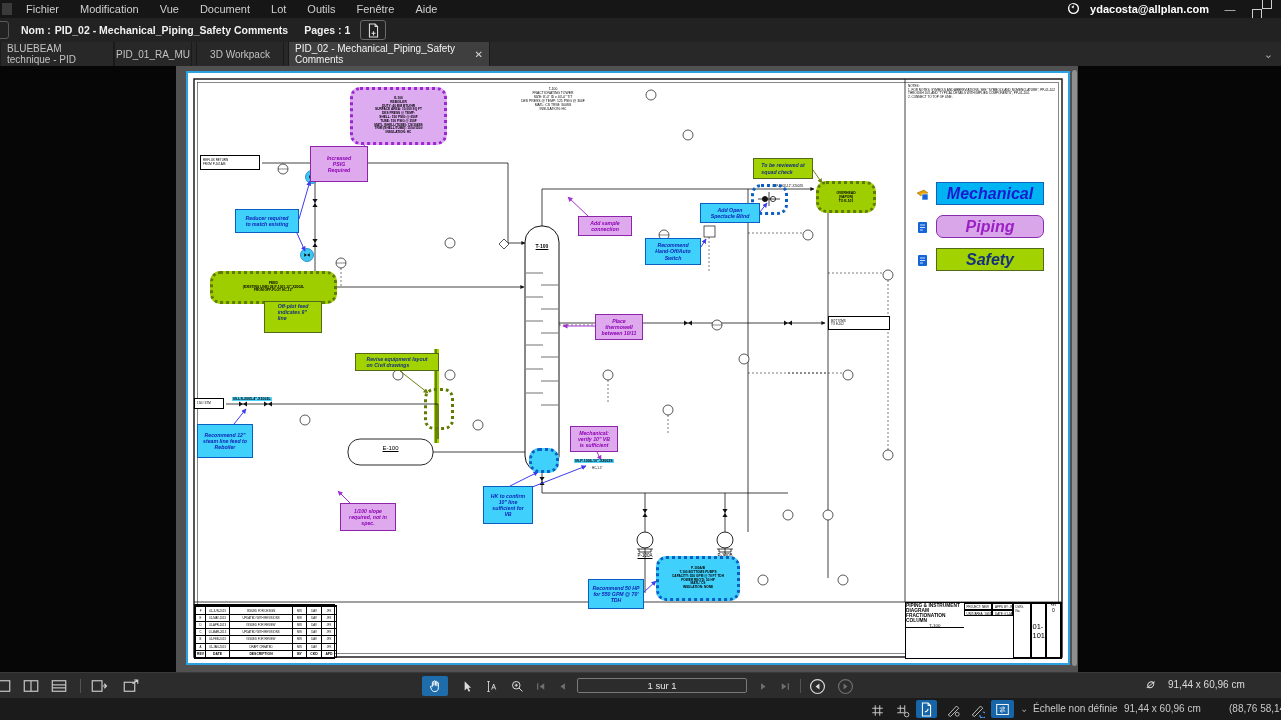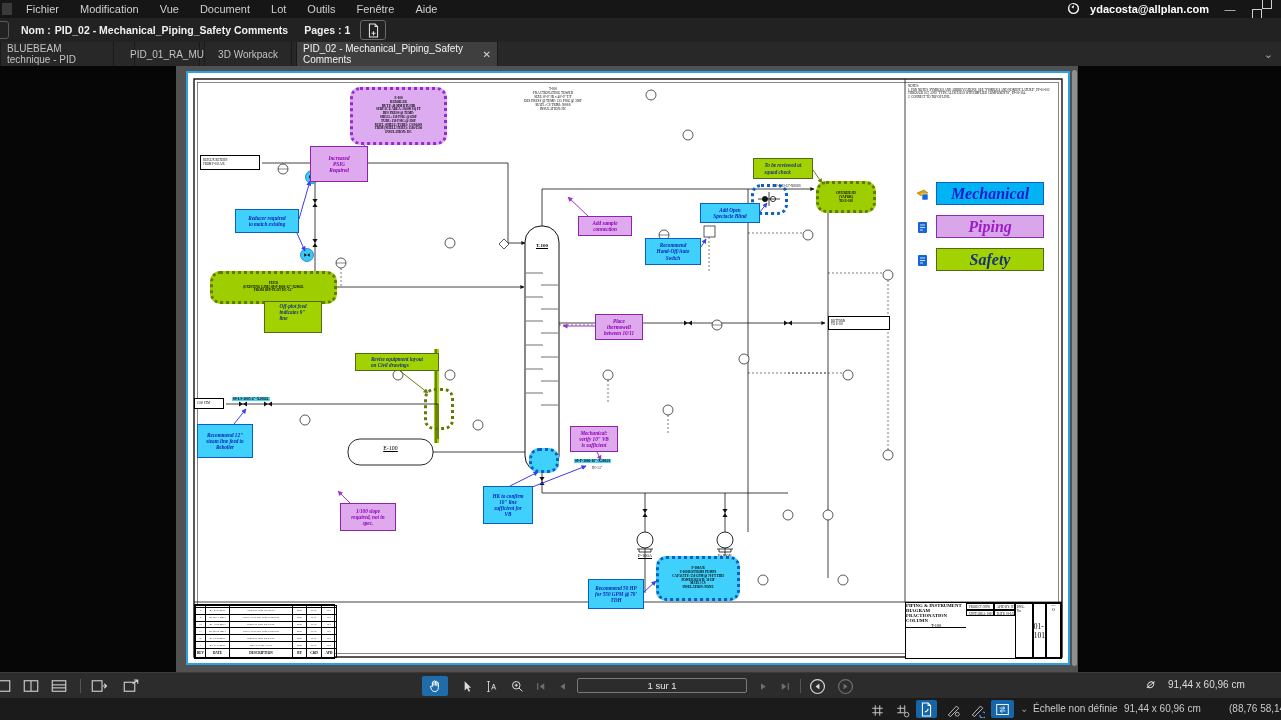--- a/index.html
+++ b/index.html
@@ -27,21 +27,21 @@
   .tab { display:flex; align-items:center; justify-content:center; gap:9px; font-size:10px; color:#c3c3c3; border-right:1px solid #1a1a1a; border-left:1px solid #1a1a1a; padding:0 6px; }
   .tab.active { background:#3f3f3f; color:#f2f2f2; }
   .tab-close { font-size:10px; color:#d8d8d8; }
   .tab-overflow { margin-left:auto; color:#aaa; font-size:11px; padding:0 8px; display:flex; align-items:center; }
 
   
   .viewport { top:66px; height:606px; background:#060606; }
   .canvas { position:absolute; left:176px; top:0; width:902px; height:606px; background:#515151; }
   .vscroll { position:absolute; right:1px; top:4px; width:5px; height:596px; background:#8f8f8f; border-radius:3px; }
   .pagewrap { position:absolute; left:10px; top:5px; width:884px; height:594px; background:#fff; border:2px solid #2aa2e2; }
-  .page { position:absolute; inset:0;font-family:Liberation Serif, serif; }
+  .page { position:absolute; inset:0; }
   .draw { position:absolute; left:0; top:0; width:880px; height:590px; }
 
   .t { position:absolute; white-space:pre-line; color:#000; line-height:1.2; }
   .ctr { text-align:center; }
   .u { text-decoration:underline; }
 
   .co { position:absolute; border:1px solid; font-style:italic; font-weight:bold; font-size:5.2px;
         line-height:1.18; text-align:center; white-space:pre-line; display:flex; align-items:center; justify-content:center; padding:1px; }
   .co.mech  { background:#3fd0fb; border-color:#0a5fc4; color:#101fb4; }
   .co.pip   { background:#dfa9ee; border-color:#8e24aa; color:#8d00b4; }
@@ -55,21 +55,21 @@
 
   .hl { position:absolute; background:#4fd2f8; font-size:3.6px; font-weight:bold; color:#000; padding:0 1px; white-space:nowrap; }
   .abox { position:absolute; border:1px solid #000; background:#fff; font-size:3px; line-height:1.15;
           white-space:pre-line; display:flex; align-items:center; padding-left:2px; color:#000; }
 
   
   .lg-row { position:absolute; display:flex; align-items:center; }
   .lg-box { width:108px; height:23px; border:1.6px solid; display:flex; align-items:center; justify-content:center;
             font-style:italic; font-weight:bold; font-size:16px; }
   .lg-box.mech { background:#00b4f4; color:#1a1acc; border-color:#0f63bb; }
-  .lg-box.pip  { background:#d9a6ea; color:#9b1fc4; border-color:#8a2bb0; }
+  .lg-box.pip  { background:#d9a6ea; color:#9b1fc4; border-color:#8a2bb0;border-radius:7px; }
   .lg-box.saf  { background:#a2d200; color:#15327e; border-color:#52691a; }
   .lg-ic { width:13px; height:13px; margin-right:7px; }
 
   
   .blk { position:absolute; border:1px solid #000; background:#fff; color:#000; }
   .rt { border-collapse:collapse; width:100%; height:100%; table-layout:fixed; }
   .rt td { border:0.5px solid #000; font-size:2.8px; text-align:center; overflow:hidden; white-space:nowrap; padding:0; color:#000; }
   .rt .hdr td { font-weight:bold; font-size:3.4px; }
   .fields { display:grid; grid-template-columns:57% 43%; }
   .fields > div { border:0.5px solid #000; font-size:3px; padding:1px 2px; white-space:nowrap; overflow:hidden; }
@@ -128,21 +128,21 @@
         <path d="M10 1 v3 h3" fill="none" stroke="#e0e0e0" stroke-width="1.3"></path>
         <path d="M8 10 v5 M5.5 12.5 h5" stroke="#e0e0e0" stroke-width="1.3"></path>
       </svg>
   </span>
 </div>
 
 <div class="bar tabbar">
   <div class="tab" style="width:114px;">
       <span>BLUEBEAM technique - PID</span>
     </div>
-  <div class="tab" style="width:66px;margin-left:20px;align-items:center;">
+  <div class="tab" style="width:78px;margin-left:0;align-items:center;">
       <span>PID_01_RA_MU</span>
     </div>
   <div class="tab" style="width:88px;margin-left:4px;">
       <span>3D Workpack</span>
     </div>
   <div class="tab active" style="width:202px;margin-left:4px;">
     <span>PID_02 - Mechanical_Piping_Safety Comments</span>
     <span class="tab-close">✕</span>
   </div>
   <div class="tab-overflow">⌄</div>

